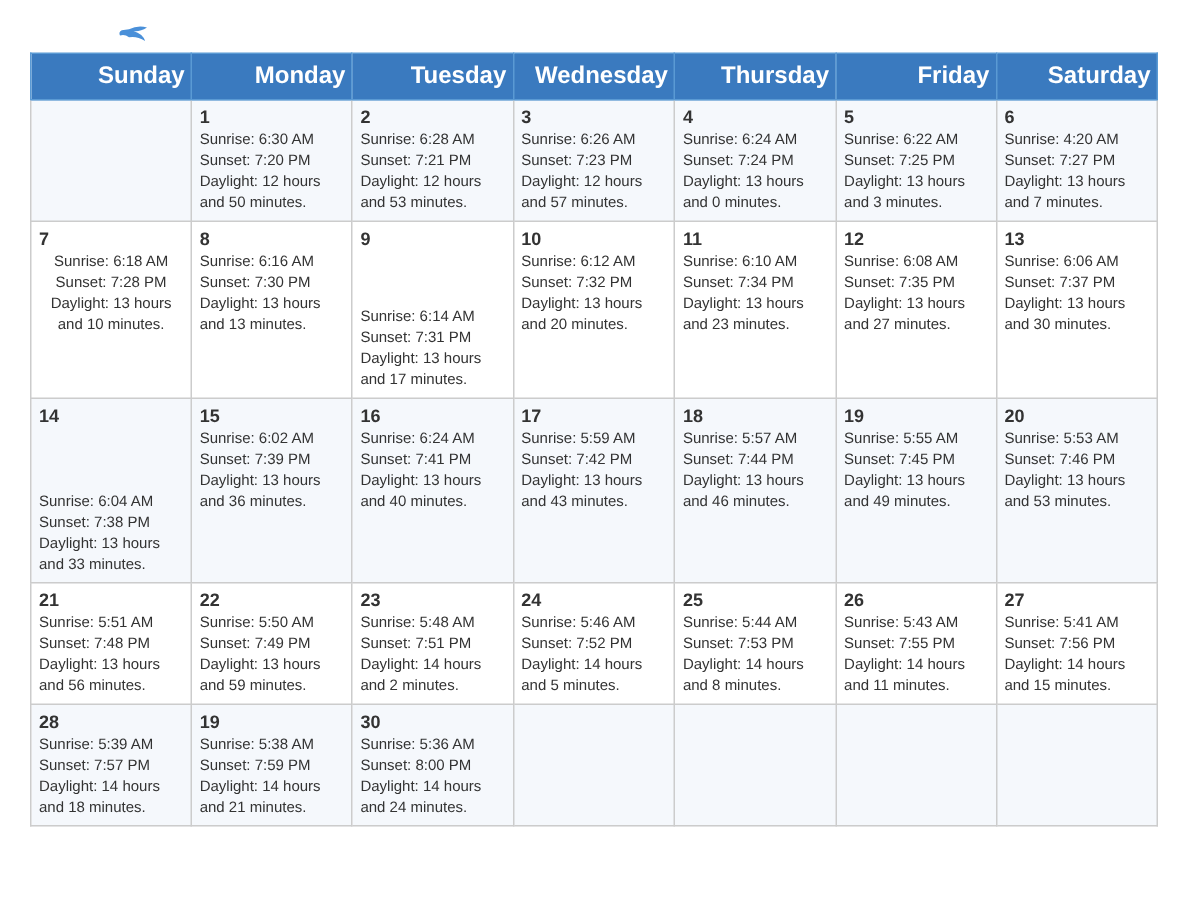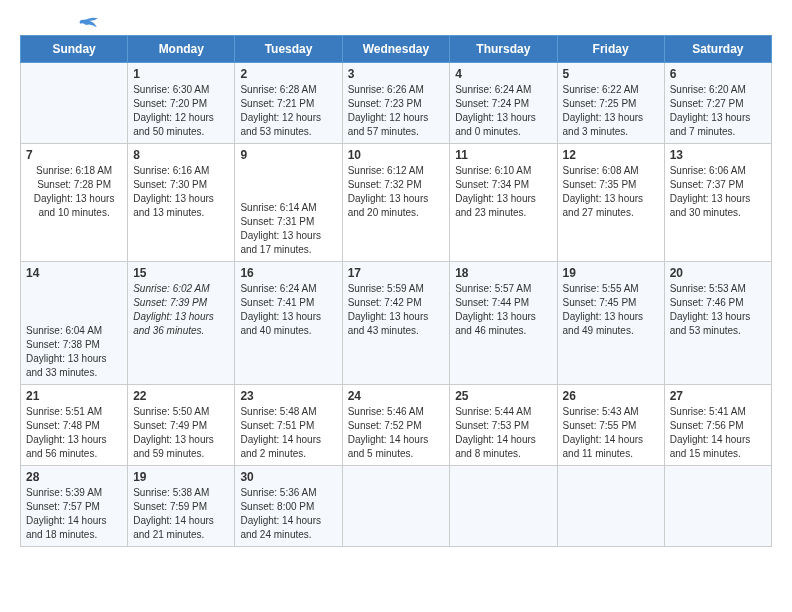--- a/index.html
+++ b/index.html
@@ -41,22 +41,22 @@
     }
     table {
       width: 100%;
       border-collapse: collapse;
       font-size: 10.5px;
     }
     thead tr th {
       background-color: #3a7abf;
       color: #fff;
       padding: 6px 4px;
-      text-align: center;
-      font-size: 12px;
+      text-align: right;
+      font-size: 16px;
       font-weight: bold;
       border: 1px solid #5a9ad4;
     }
     tbody tr td {
       vertical-align: top;
       padding: 4px 5px;
       border: 1px solid #ccc;
       height: 80px;
       width: 108px;
       color: #333;
@@ -147,21 +147,21 @@
         </td>
         <td>
           <span class="day-num">5</span>
           <div class="day-info" style="white-space: pre-line;">Sunrise: 6:22 AM
 Sunset: 7:25 PM
 Daylight: 13 hours
 and 3 minutes.</div>
         </td>
         <td>
           <span class="day-num">6</span>
-          <div class="day-info" style="white-space: pre-line;">Sunrise: 6:20 AM
+          <div class="day-info" style="white-space: pre-line;">Sunrise: 4:20 AM
 Sunset: 7:27 PM
 Daylight: 13 hours
 and 7 minutes.</div>
         </td>
       </tr>
       <tr>
         <td>
           <span class="day-num">7</span>
           <div class="day-info" style="white-space: pre-line; text-align: center;">Sunrise: 6:18 AM
 Sunset: 7:28 PM
@@ -214,21 +214,21 @@
       <tr>
         <td>
           <span class="day-num">14</span>
           <div class="day-info" style="white-space: pre-line; margin-top: 44px;">Sunrise: 6:04 AM
 Sunset: 7:38 PM
 Daylight: 13 hours
 and 33 minutes.</div>
         </td>
         <td>
           <span class="day-num">15</span>
-          <div class="day-info" style="white-space: pre-line; font-style: italic;">Sunrise: 6:02 AM
+          <div class="day-info" style="white-space: pre-line;">Sunrise: 6:02 AM
 Sunset: 7:39 PM
 Daylight: 13 hours
 and 36 minutes.</div>
         </td>
         <td>
           <span class="day-num">16</span>
           <div class="day-info" style="white-space: pre-line;">Sunrise: 6:24 AM
 Sunset: 7:41 PM
 Daylight: 13 hours
 and 40 minutes.</div>

